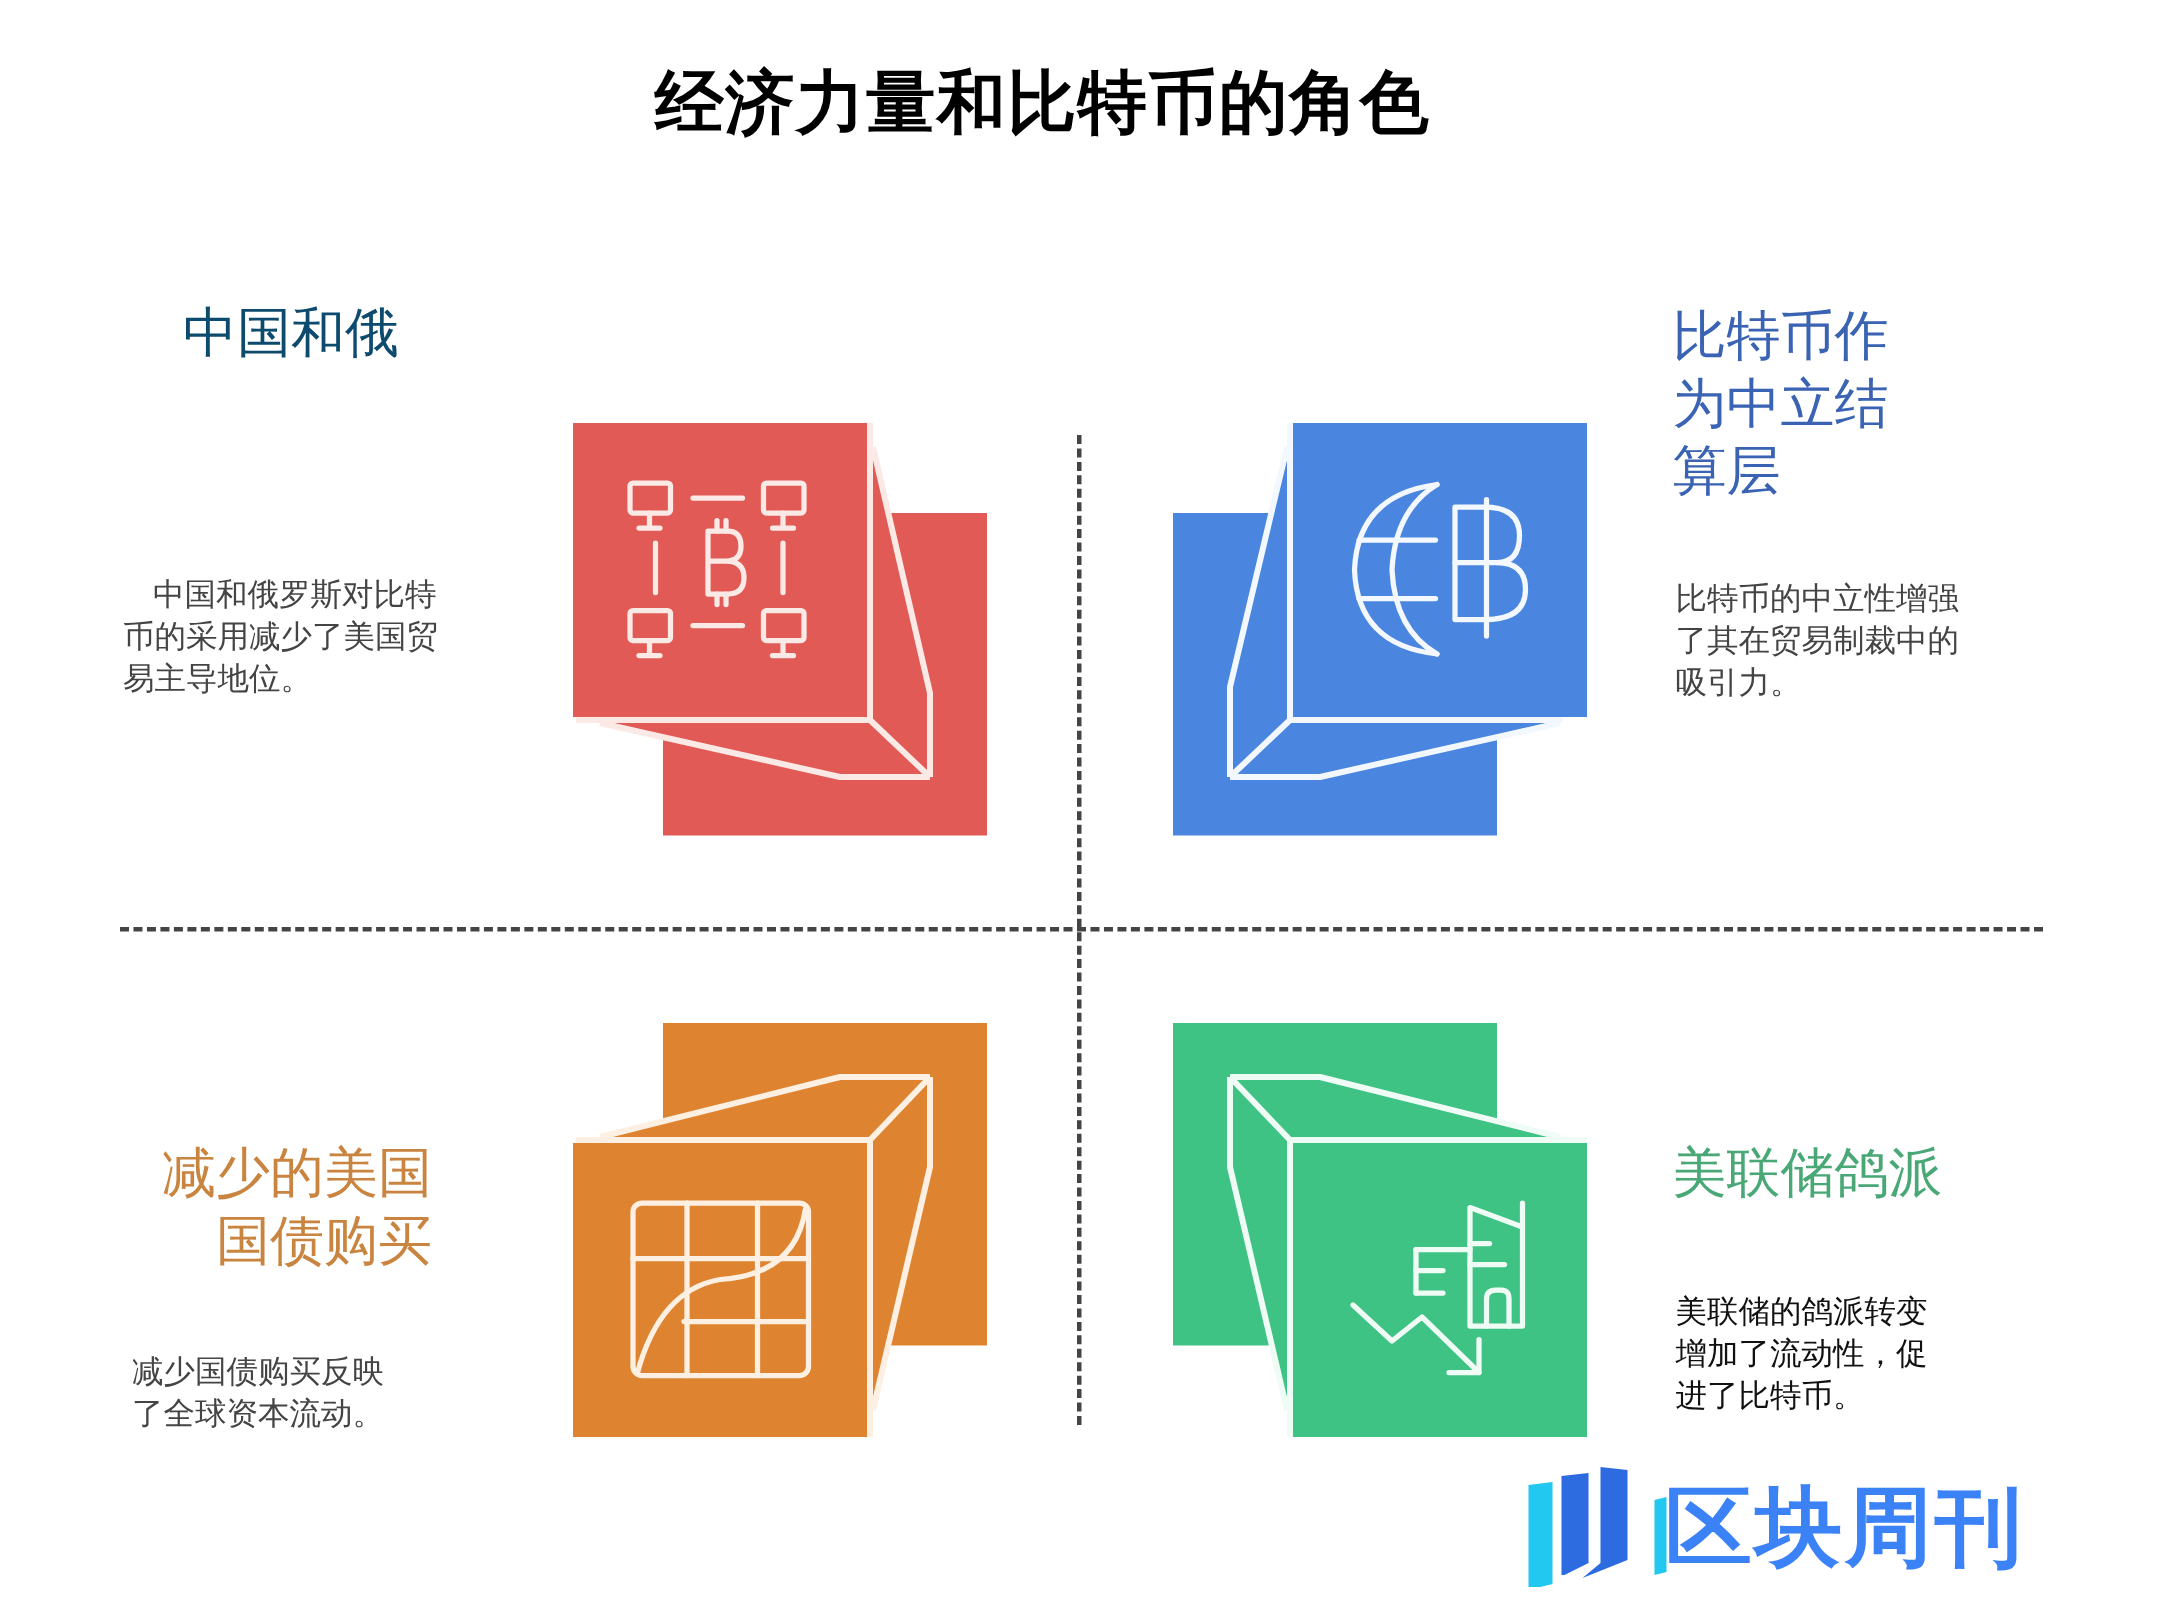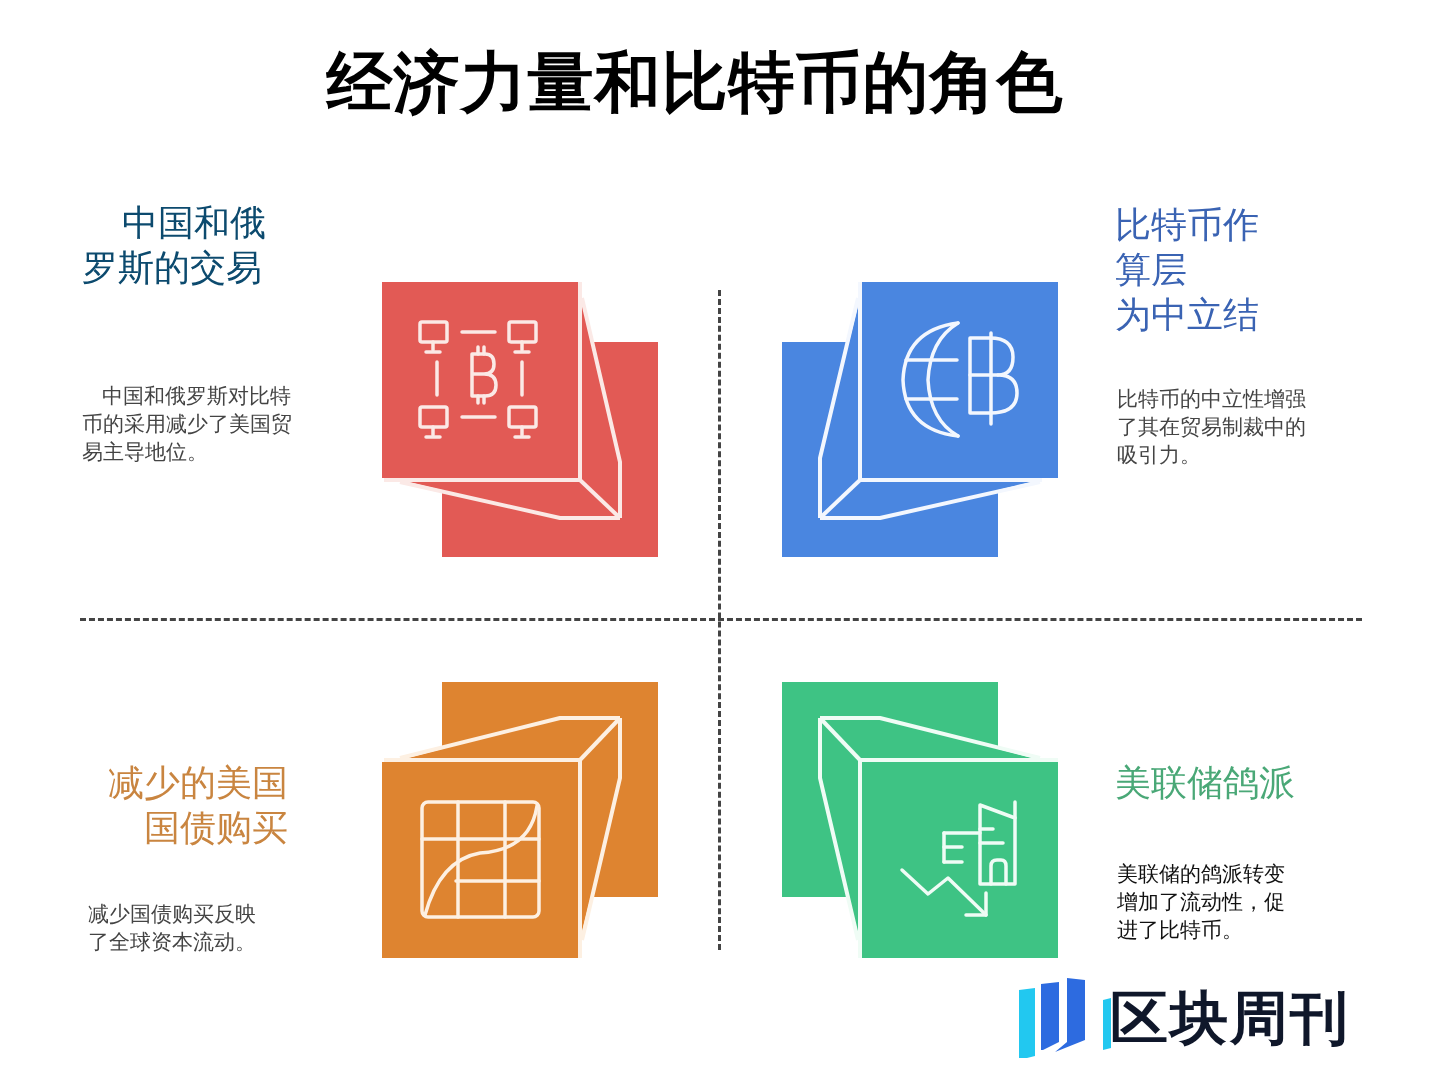--- a/index.html
+++ b/index.html
@@ -3,21 +3,21 @@
 <meta charset="utf-8">
 <style>
   html, body { margin: 0; padding: 0; }
   body {
     width: 1440px; height: 1080px; position: relative; overflow: hidden;
     background: #ffffff;
     font-family: "DejaVu Sans", "Liberation Sans", sans-serif;
   }
   .title {
     position: absolute; left: 0; width: 1390px; top: 38px; text-align: center;
-    font-size: 66px; font-weight: bold; color: #000; letter-spacing: 1px;
+    font-size: 46px; font-weight: bold; color: #000; letter-spacing: 1px;
     font-family: "DejaVu Sans", sans-serif;
   }
   .heading {
     position: absolute; font-size: 36px; line-height: 45px;
     font-family: "DejaVu Sans", sans-serif;
   }
   .desc {
     position: absolute; font-size: 21px; line-height: 28px; color: #444;
     font-family: "DejaVu Sans", sans-serif;
   }
@@ -42,21 +42,21 @@
     position: absolute; left: 80px; top: 618px; width: 1282px; height: 0;
     border-top: 3px dashed #444;
   }
   .divider-v {
     position: absolute; left: 718px; top: 290px; width: 0; height: 660px;
     border-left: 3px dashed #444;
   }
   .logo { position: absolute; left: 1015px; top: 978px; width: 400px; height: 80px; }
   .logo-text {
     position: absolute; left: 1110px; top: 980px; font-size: 58px; font-weight: bold;
-    color: #0f172a; letter-spacing: 2px; font-family: "DejaVu Sans", sans-serif;
+    color: #3b82f6; letter-spacing: 2px; font-family: "DejaVu Sans", sans-serif;
   }
 </style>
 </head>
 <body>
 
 <div class="title">经济力量和比特币的角色</div>
 
 <div class="divider-h"></div>
 <div class="divider-v"></div>
 
@@ -169,32 +169,31 @@
       <line x1="980" y1="829" x2="993" y2="829"></line>
       <line x1="980" y1="843" x2="1003" y2="843"></line>
       <polyline points="902,870 928,894 948,878 986,915"></polyline>
       <polyline points="966,915 986,915 986,893"></polyline>
     </g>
   </g>
 </svg>
 
 <div class="heading h-red">
   <span class="line l1">中国和俄</span>
-  <span class="line">罗斯的交易</span>
 </div>
 <div class="desc d-red">
   <span class="line l1">中国和俄罗斯对比特</span>
   <span class="line">币的采用减少了美国贸</span>
   <span class="line">易主导地位。</span>
 </div>
 
 <div class="heading h-blue">
   <span class="line">比特币作</span>
+  <span class="line">为中立结</span>
   <span class="line">算层</span>
-  <span class="line">为中立结</span>
 </div>
 <div class="desc d-blue">
   <span class="line">比特币的中立性增强</span>
   <span class="line">了其在贸易制裁中的</span>
   <span class="line">吸引力。</span>
 </div>
 
 <div class="heading h-orange">
   <span class="line">减少的美国</span>
   <span class="line">国债购买</span>

